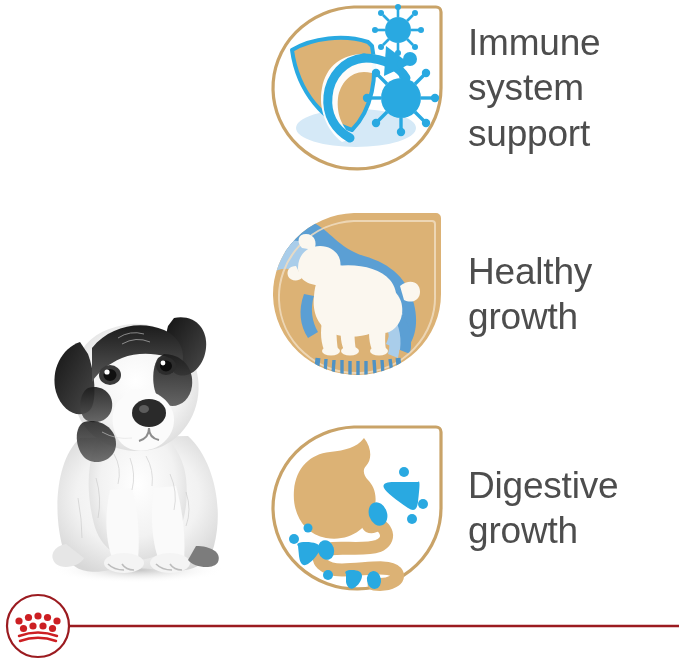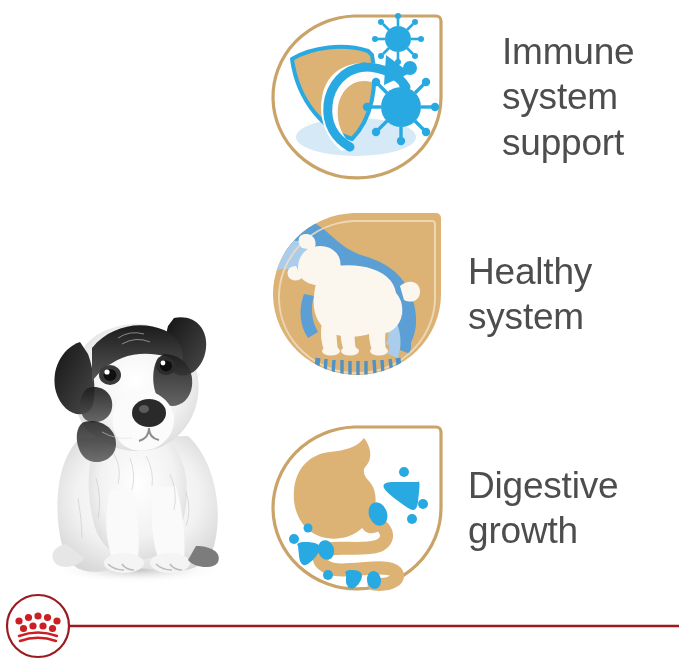--- a/index.html
+++ b/index.html
@@ -28,21 +28,21 @@
   }
   .puppy-wrap svg { display: block; }
 
   
   .benefit-row {
     position: absolute;
     left: 268px;
     display: flex;
     align-items: center;
   }
-  .benefit-row.r1 { top: 11px; gap: 34px; }
+  .benefit-row.r1 { top: 2px; }
   .benefit-row.r2 { top: 208px; }
   .benefit-row.r3 { top: 422px; }
 
   .icon-badge {
     width: 178px;
     height: 172px;
     flex: none;
   }
   .icon-badge svg { display: block; }
 
@@ -310,21 +310,21 @@
             <line x1="98" y1="153" x2="98" y2="167" stroke-width="3.4"></line>
             <line x1="106" y1="152" x2="107" y2="166" stroke-width="3.4"></line>
             <line x1="114" y1="152" x2="115" y2="166" stroke-width="3.4"></line>
             <line x1="122" y1="151" x2="124" y2="165" stroke-width="3.4"></line>
             <line x1="130" y1="150" x2="132" y2="166" stroke-width="5"></line>
           </g>
         </g>
       </svg>
     </div>
     <div class="benefit-label">Healthy
-system</div>
+growth</div>
   </div>
 
   <div class="benefit-row r3">
     <div class="icon-badge">
       <svg width="178" height="172" viewBox="0 0 178 172" xmlns="http://www.w3.org/2000/svg">
 
         <path d="M86 5 H168 A5 5 0 0 1 173 10 V86 A84 81 0 1 1 86 5 Z" fill="#ffffff" stroke="#c9a368" stroke-width="3.2"></path>
 
         <path d="M96 16 C88 26 78 28 62 30 C42 32 28 46 26 68
                  C24 92 36 112 58 116 C82 120 100 106 106 88

